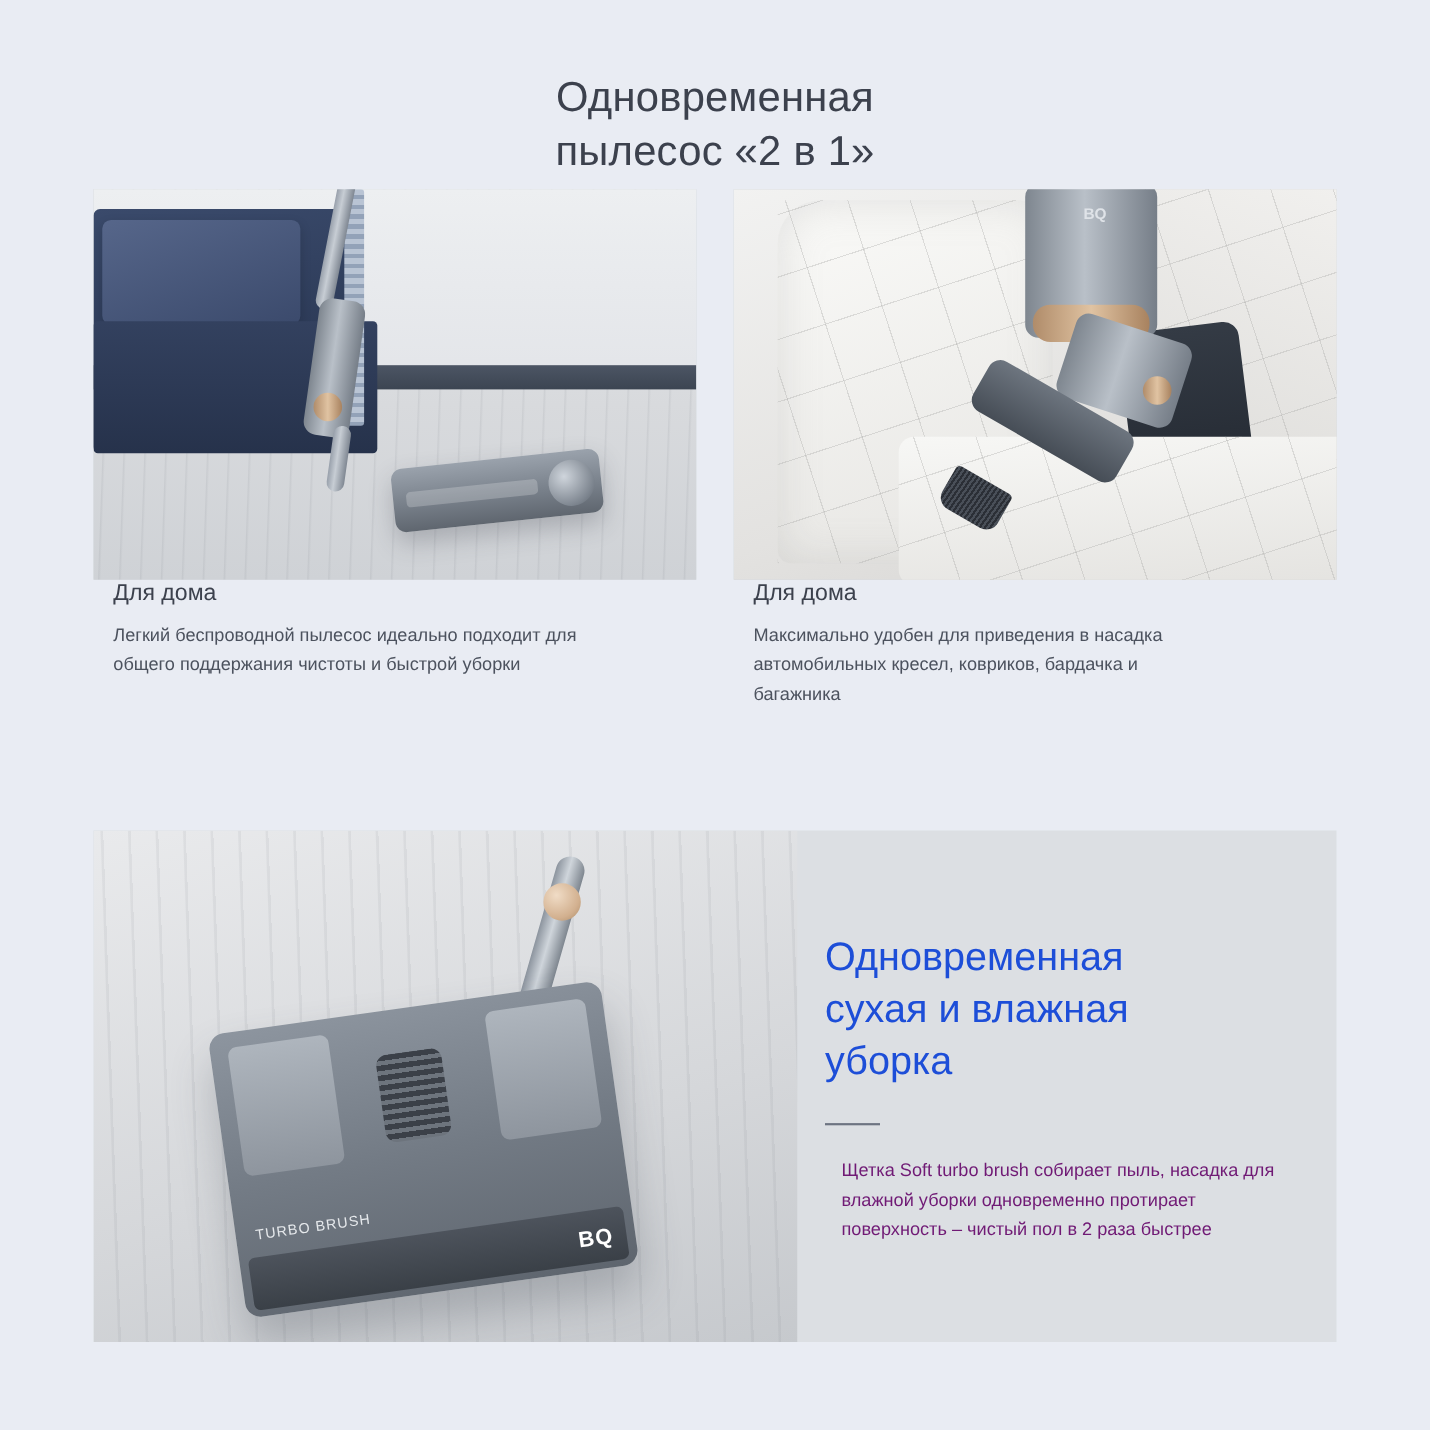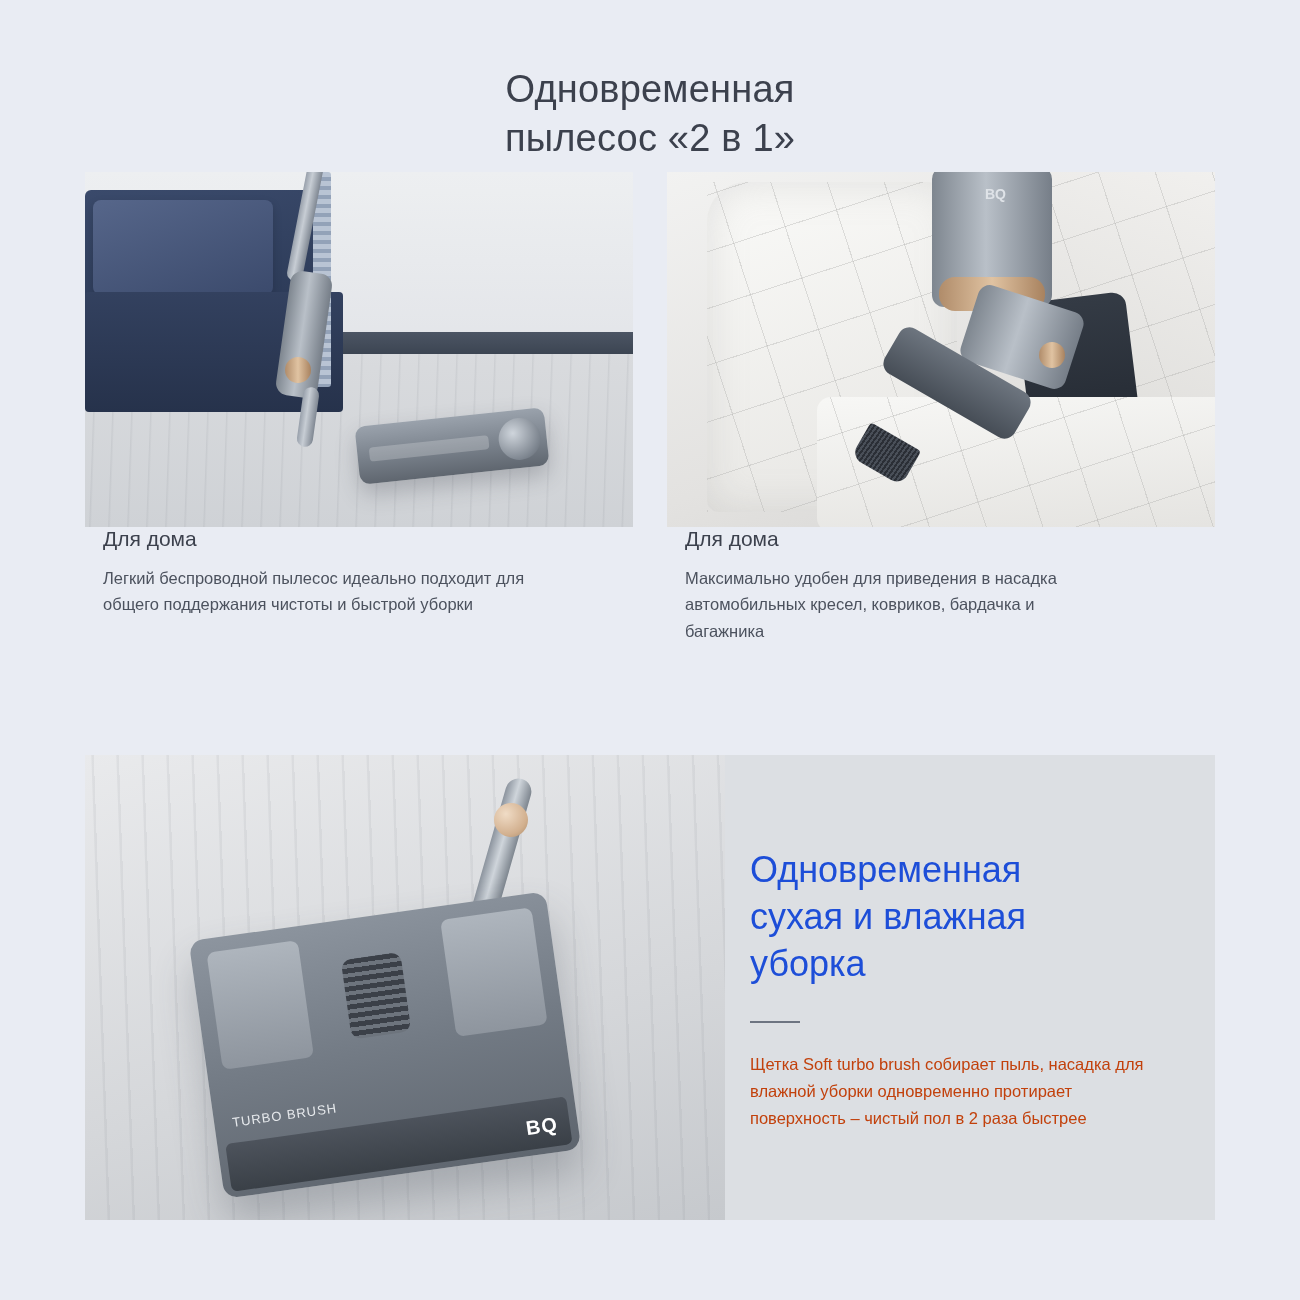--- a/index.html
+++ b/index.html
@@ -98,22 +98,23 @@
   .banner-title .line { display:block; }
   .rule {
     width: 50px;
     height: 2px;
     background: #6d7481;
     margin: 34px 0 28px 0;
   }
   .banner-desc {
     font-size: 16.5px;
     line-height: 1.62;
-    color: #c2410c;
+    color: #701a75;
     max-width: 420px;
+    margin-left: 15px;
   }
 
   
   .floor-home {
     position: absolute; inset: 0;
     background:
       repeating-linear-gradient(92deg,
         rgba(255,255,255,0.0) 0px,
         rgba(255,255,255,0.0) 16px,
         rgba(120,125,133,0.12) 17px,

